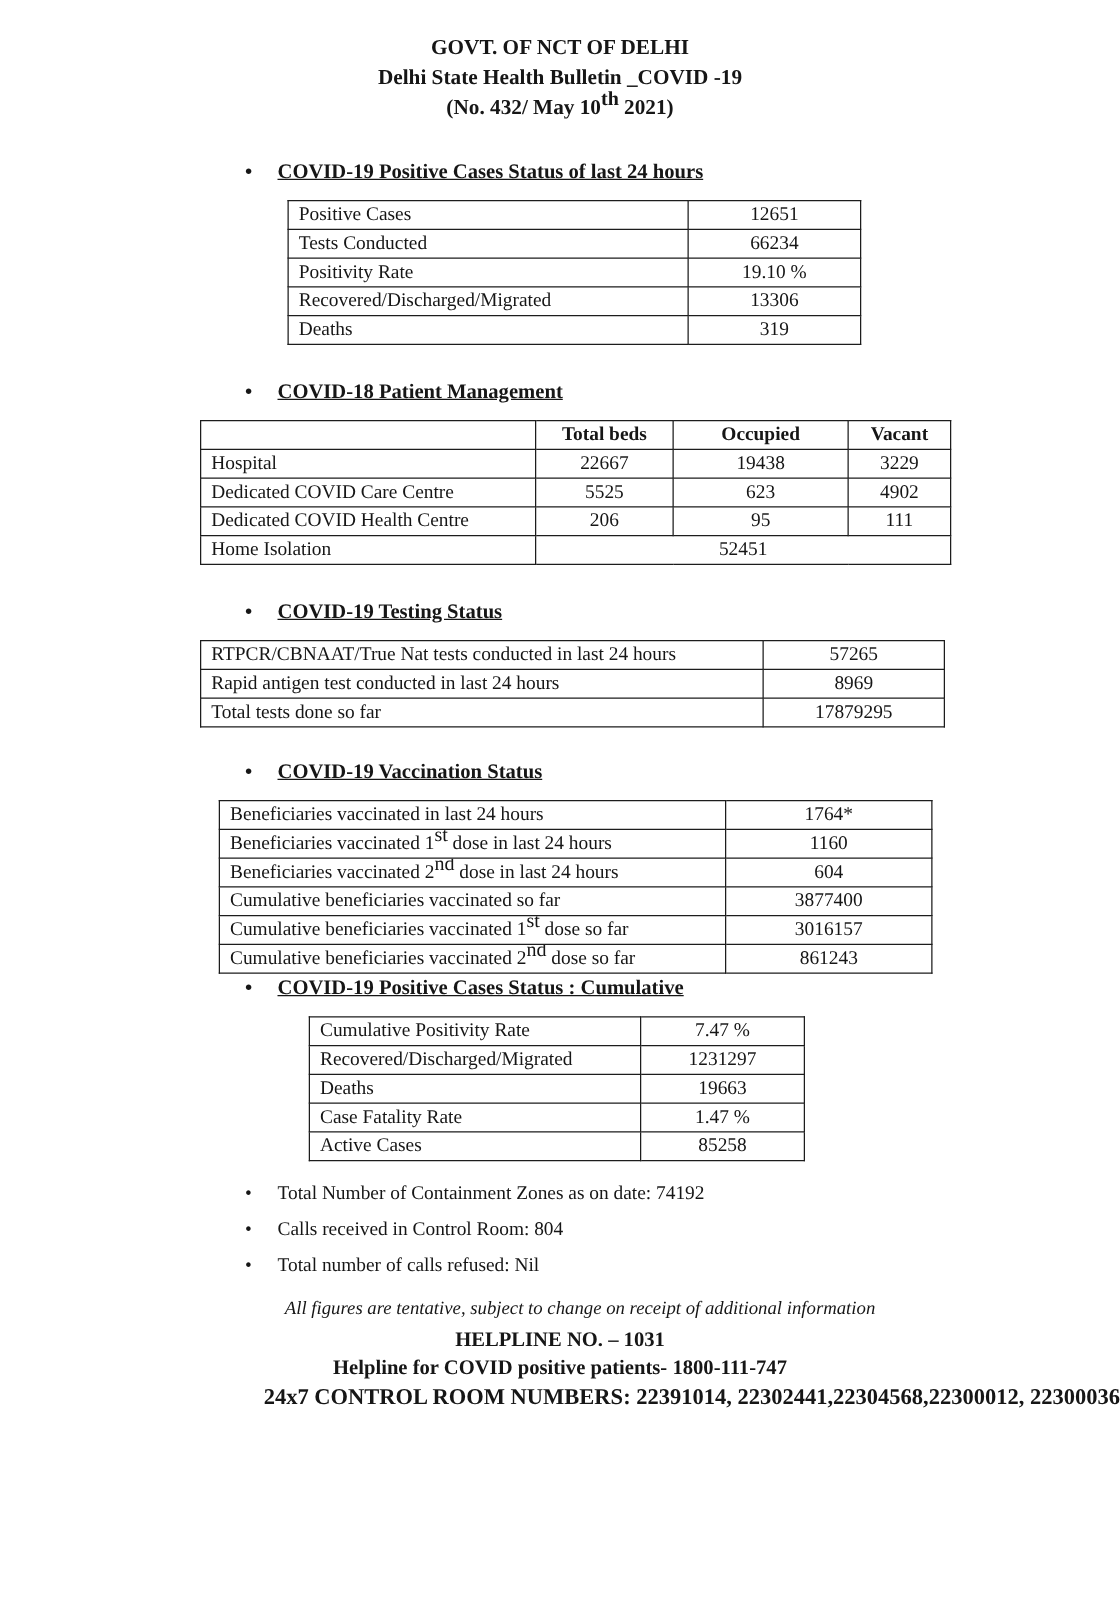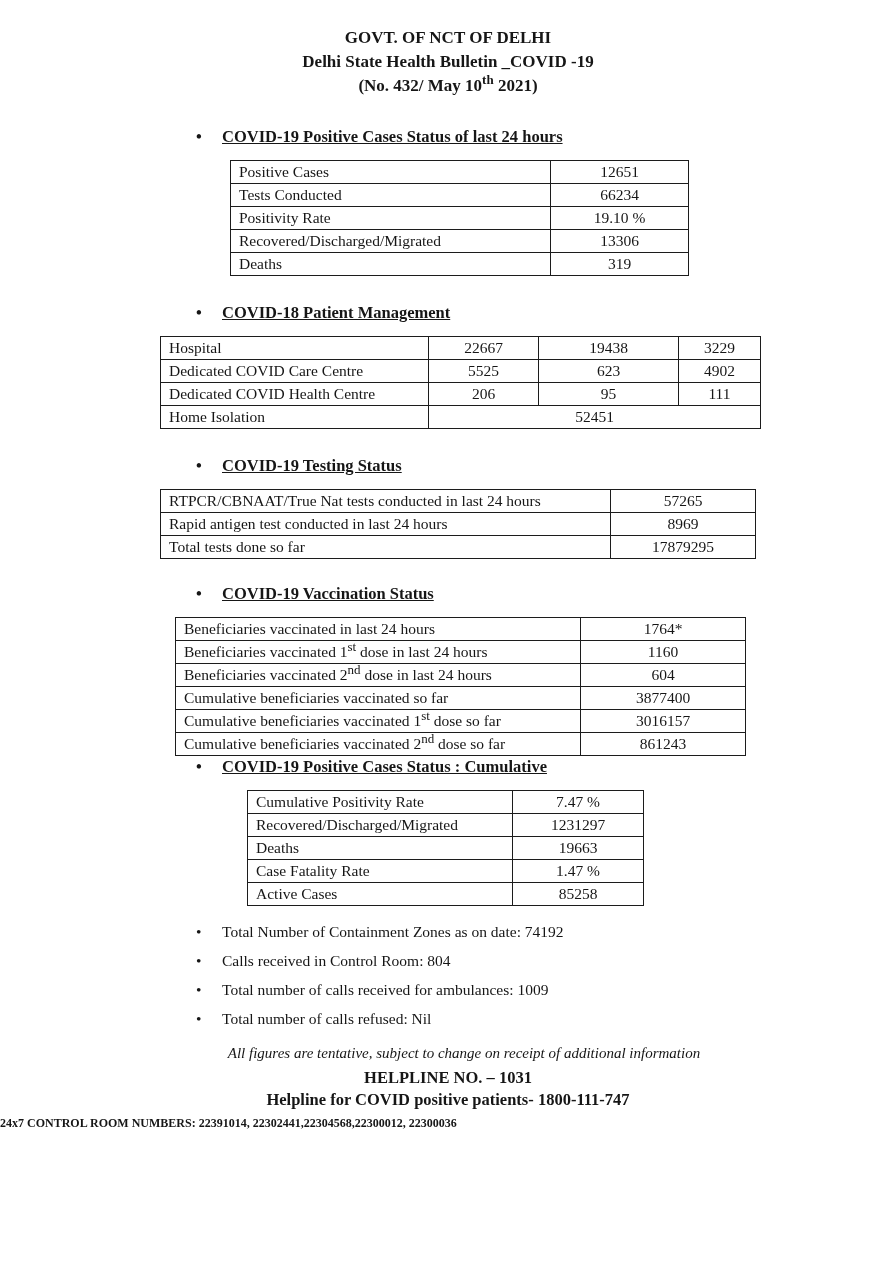--- a/index.html
+++ b/index.html
@@ -15,21 +15,21 @@
 
   .sec-heading { margin-left: 196px; font-weight: bold; font-size: 16.5px; line-height: 22px; margin-bottom: 12px; }
   .sec-heading .bullet { display: inline-block; width: 26px; font-weight: bold; }
   .sec-heading .heading-text { text-decoration: underline; }
 
   table.tbl { border-collapse: collapse; table-layout: fixed; font-size: 15.5px; }
   .tbl td, .tbl th { border: 1px solid #1c1c1c; padding: 1px 8px; line-height: 20px; overflow: hidden; }
   .tbl th { font-weight: bold; text-align: center; }
   .tbl td.lbl { text-align: left; }
   .tbl td.val { text-align: center; }
-  sup { font-size: 13px; line-height: 0; }
+  sup { font-size: 16px; line-height: 0; }
 
   .tbl1 { width: 458px; margin: 0 0 26px 230px; }
   .tbl1 .c-lbl { width: 320px; } .tbl1 .c-val { width: 138px; }
 
   .tbl2 { width: 600px; margin: 0 0 26px 160px; }
   .tbl2 .c-lbl { width: 268px; } .tbl2 .c-n1 { width: 110px; } .tbl2 .c-n2 { width: 140px; } .tbl2 .c-n3 { width: 82px; }
 
   .tbl3 { width: 595px; margin: 0 12px 24px 160px; }
   .tbl3 .c-lbl { width: 450px; } .tbl3 .c-val { width: 145px; }
 
@@ -41,21 +41,21 @@
   .tbl5 { width: 396px; margin: 0 0 0 247px; }
   .tbl5 .c-lbl { width: 265px; } .tbl5 .c-val { width: 131px; }
 
   .bullet-list { margin: 16px 0 0 196px; padding: 0; list-style: none; font-size: 15.5px; }
   .bullet-list li { margin-bottom: 9px; line-height: 20px; }
   .bullet-list .bullet { display: inline-block; width: 26px; }
 
   .disclaimer { text-align: center; font-style: italic; font-size: 15px; line-height: 20px; margin-top: 14px; padding-left: 32px; }
   .helpline-1 { text-align: center; font-weight: bold; font-size: 16.5px; line-height: 22px; margin-top: 4px; }
   .helpline-2 { text-align: center; font-weight: bold; font-size: 16.5px; line-height: 22px; }
-  .control-room { text-align: left; font-weight: bold; font-size: 12px; line-height: 24px; }
+  .control-room { text-align: right; font-weight: bold; font-size: 18px; line-height: 24px; }
 </style>
 </head>
 <body>
 
 <div class="page">
 
   <header class="doc-header">
     <div>GOVT. OF NCT OF DELHI</div>
     <div>Delhi State Health Bulletin _COVID -19</div>
     <div>(No. 432/ May 10<sup>th</sup> 2021)</div>
@@ -101,20 +101,26 @@
     </div>
     <table class="tbl tbl2">
       <colgroup>
           <col class="c-lbl">
           <col class="c-n1">
           <col class="c-n2">
           <col class="c-n3">
         </colgroup>
       <tbody>
           <tr>
+            <th></th>
+            <th>Total beds</th>
+            <th>Occupied</th>
+            <th>Vacant</th>
+          </tr>
+          <tr>
             <td class="lbl">Hospital</td>
             <td class="val">22667</td>
             <td class="val">19438</td>
             <td class="val">3229</td>
           </tr>
           <tr>
             <td class="lbl">Dedicated COVID Care Centre</td>
             <td class="val">5525</td>
             <td class="val">623</td>
             <td class="val">4902</td>
@@ -227,21 +233,20 @@
             <td class="lbl">Active Cases</td>
             <td class="val">85258</td>
           </tr>
         </tbody>
     </table>
   </section>
 
   <ul class="bullet-list">
     <li><span class="bullet">•</span><span>Total Number of Containment Zones as on date: 74192</span></li>
     <li><span class="bullet">•</span><span>Calls received in Control Room: 804</span></li>
-    <li><span class="bullet">•</span><span>Total number of calls received for ambulances: 1009</span></li>
     <li><span class="bullet">•</span><span>Total number of calls refused: Nil</span></li>
   </ul>
 
   <footer>
     <div class="disclaimer">All figures are tentative, subject to change on receipt of additional information</div>
     <div class="helpline-1">HELPLINE NO. – 1031</div>
     <div class="helpline-2">Helpline for COVID positive patients- 1800-111-747</div>
     <div class="control-room">24x7 CONTROL ROOM NUMBERS: 22391014, 22302441,22304568,22300012, 22300036</div>
   </footer>
 

